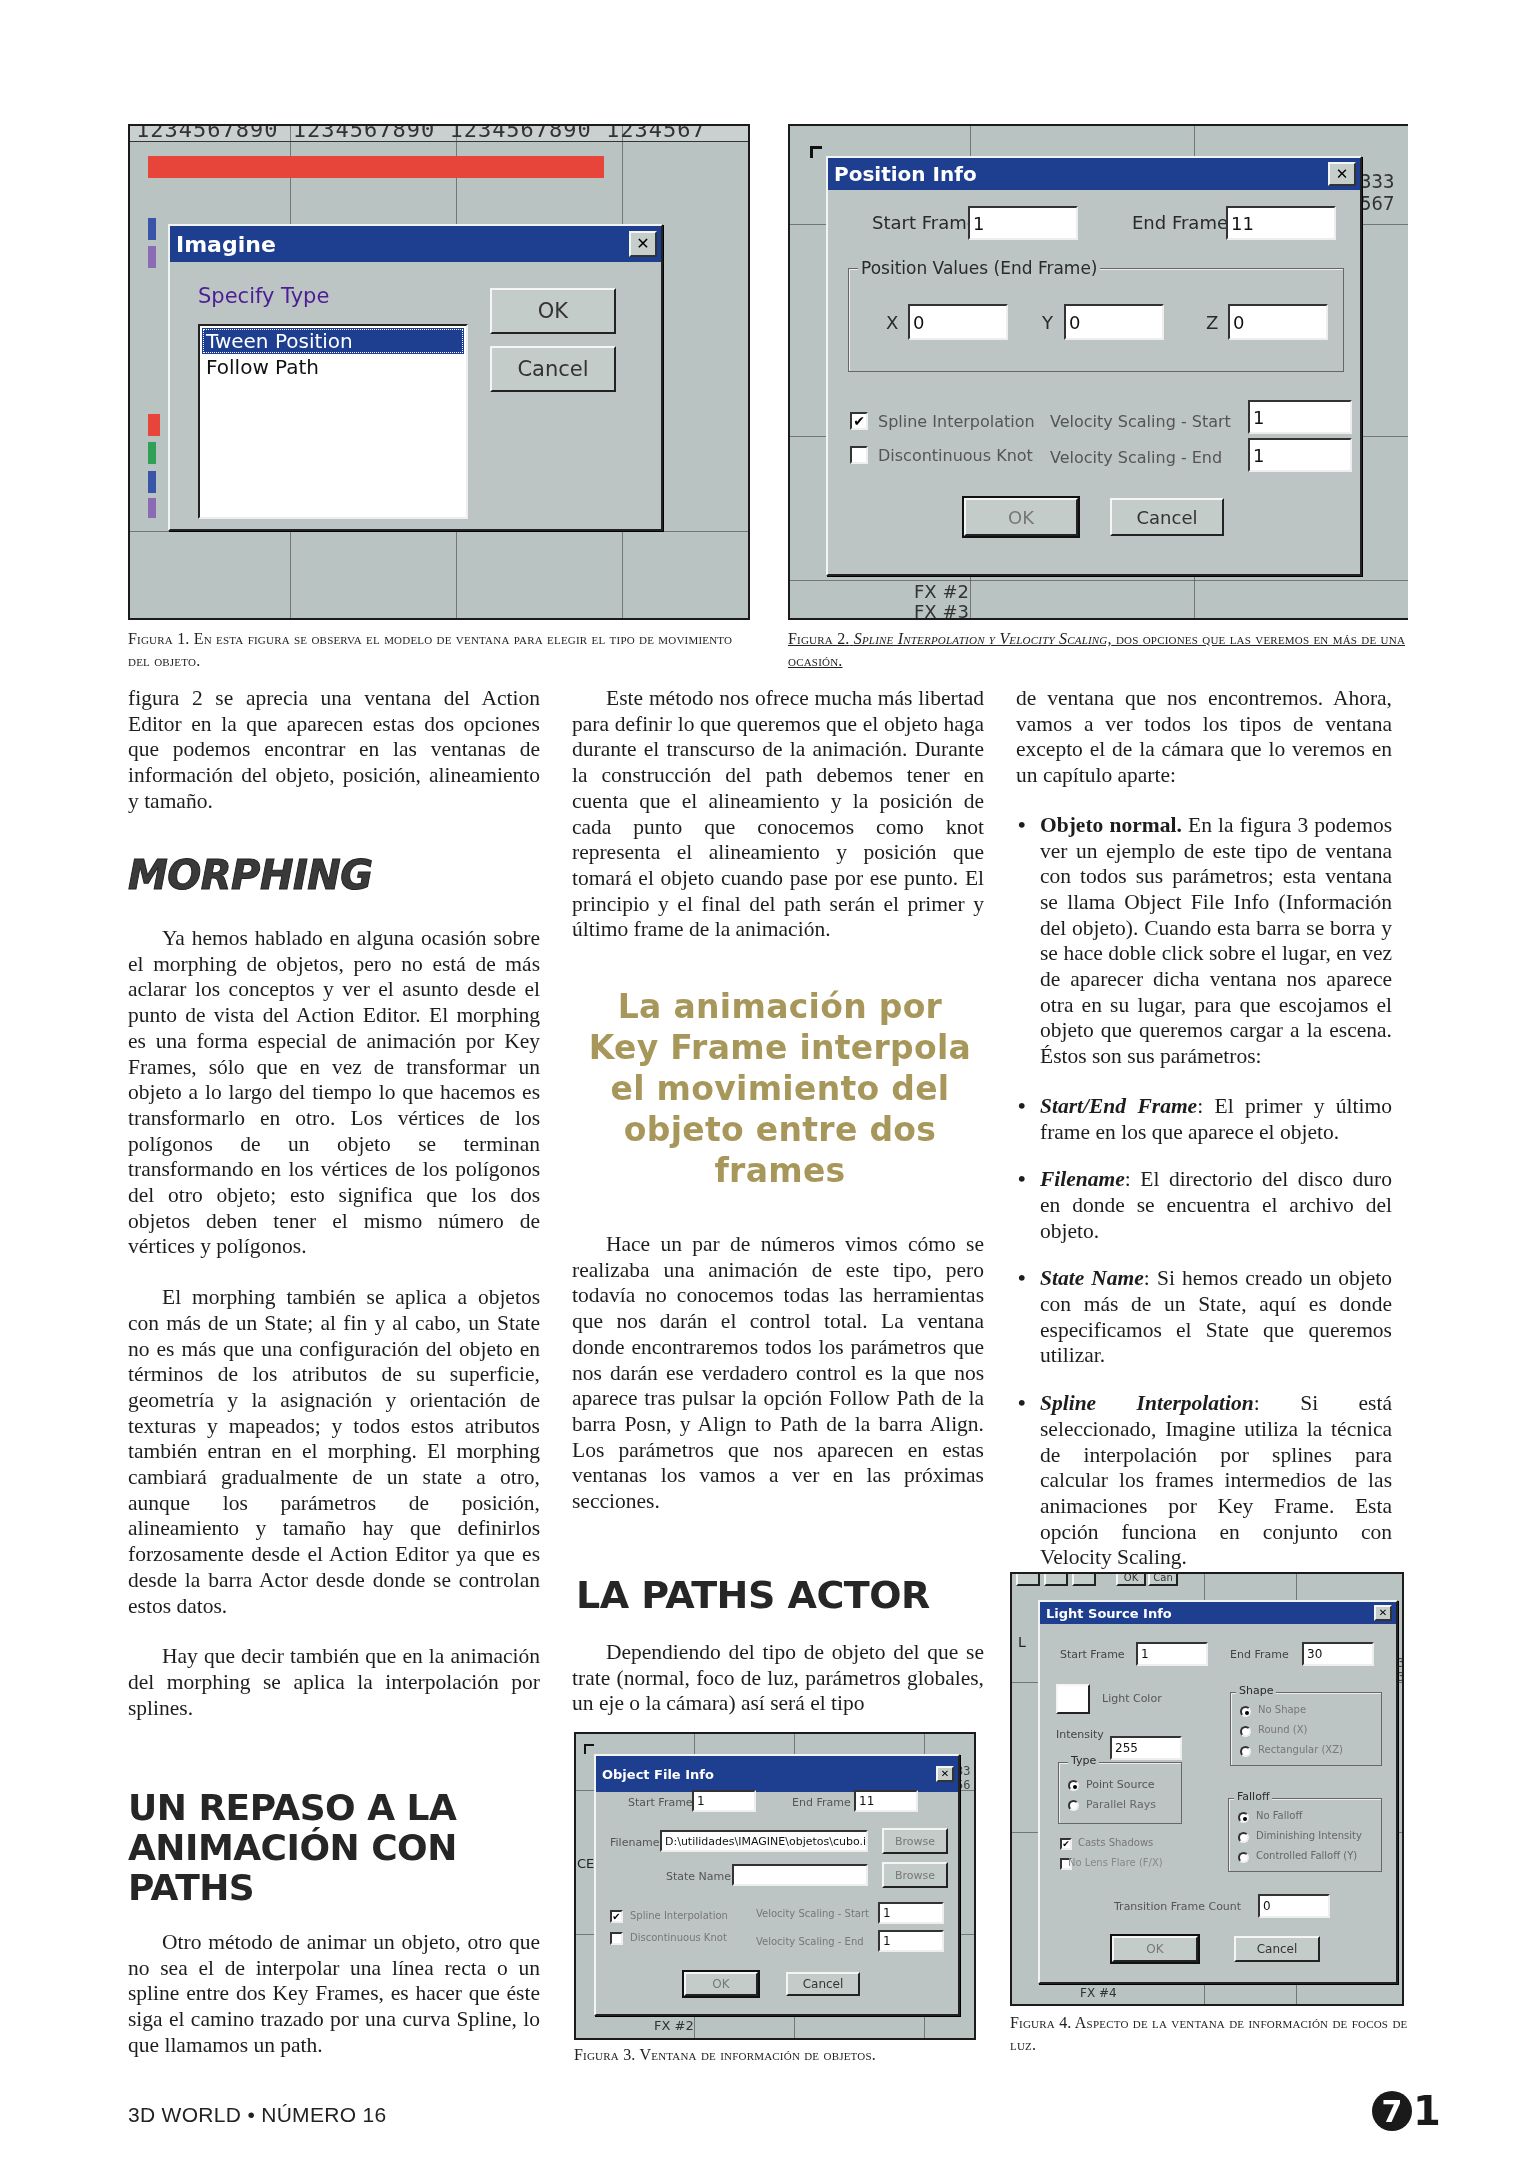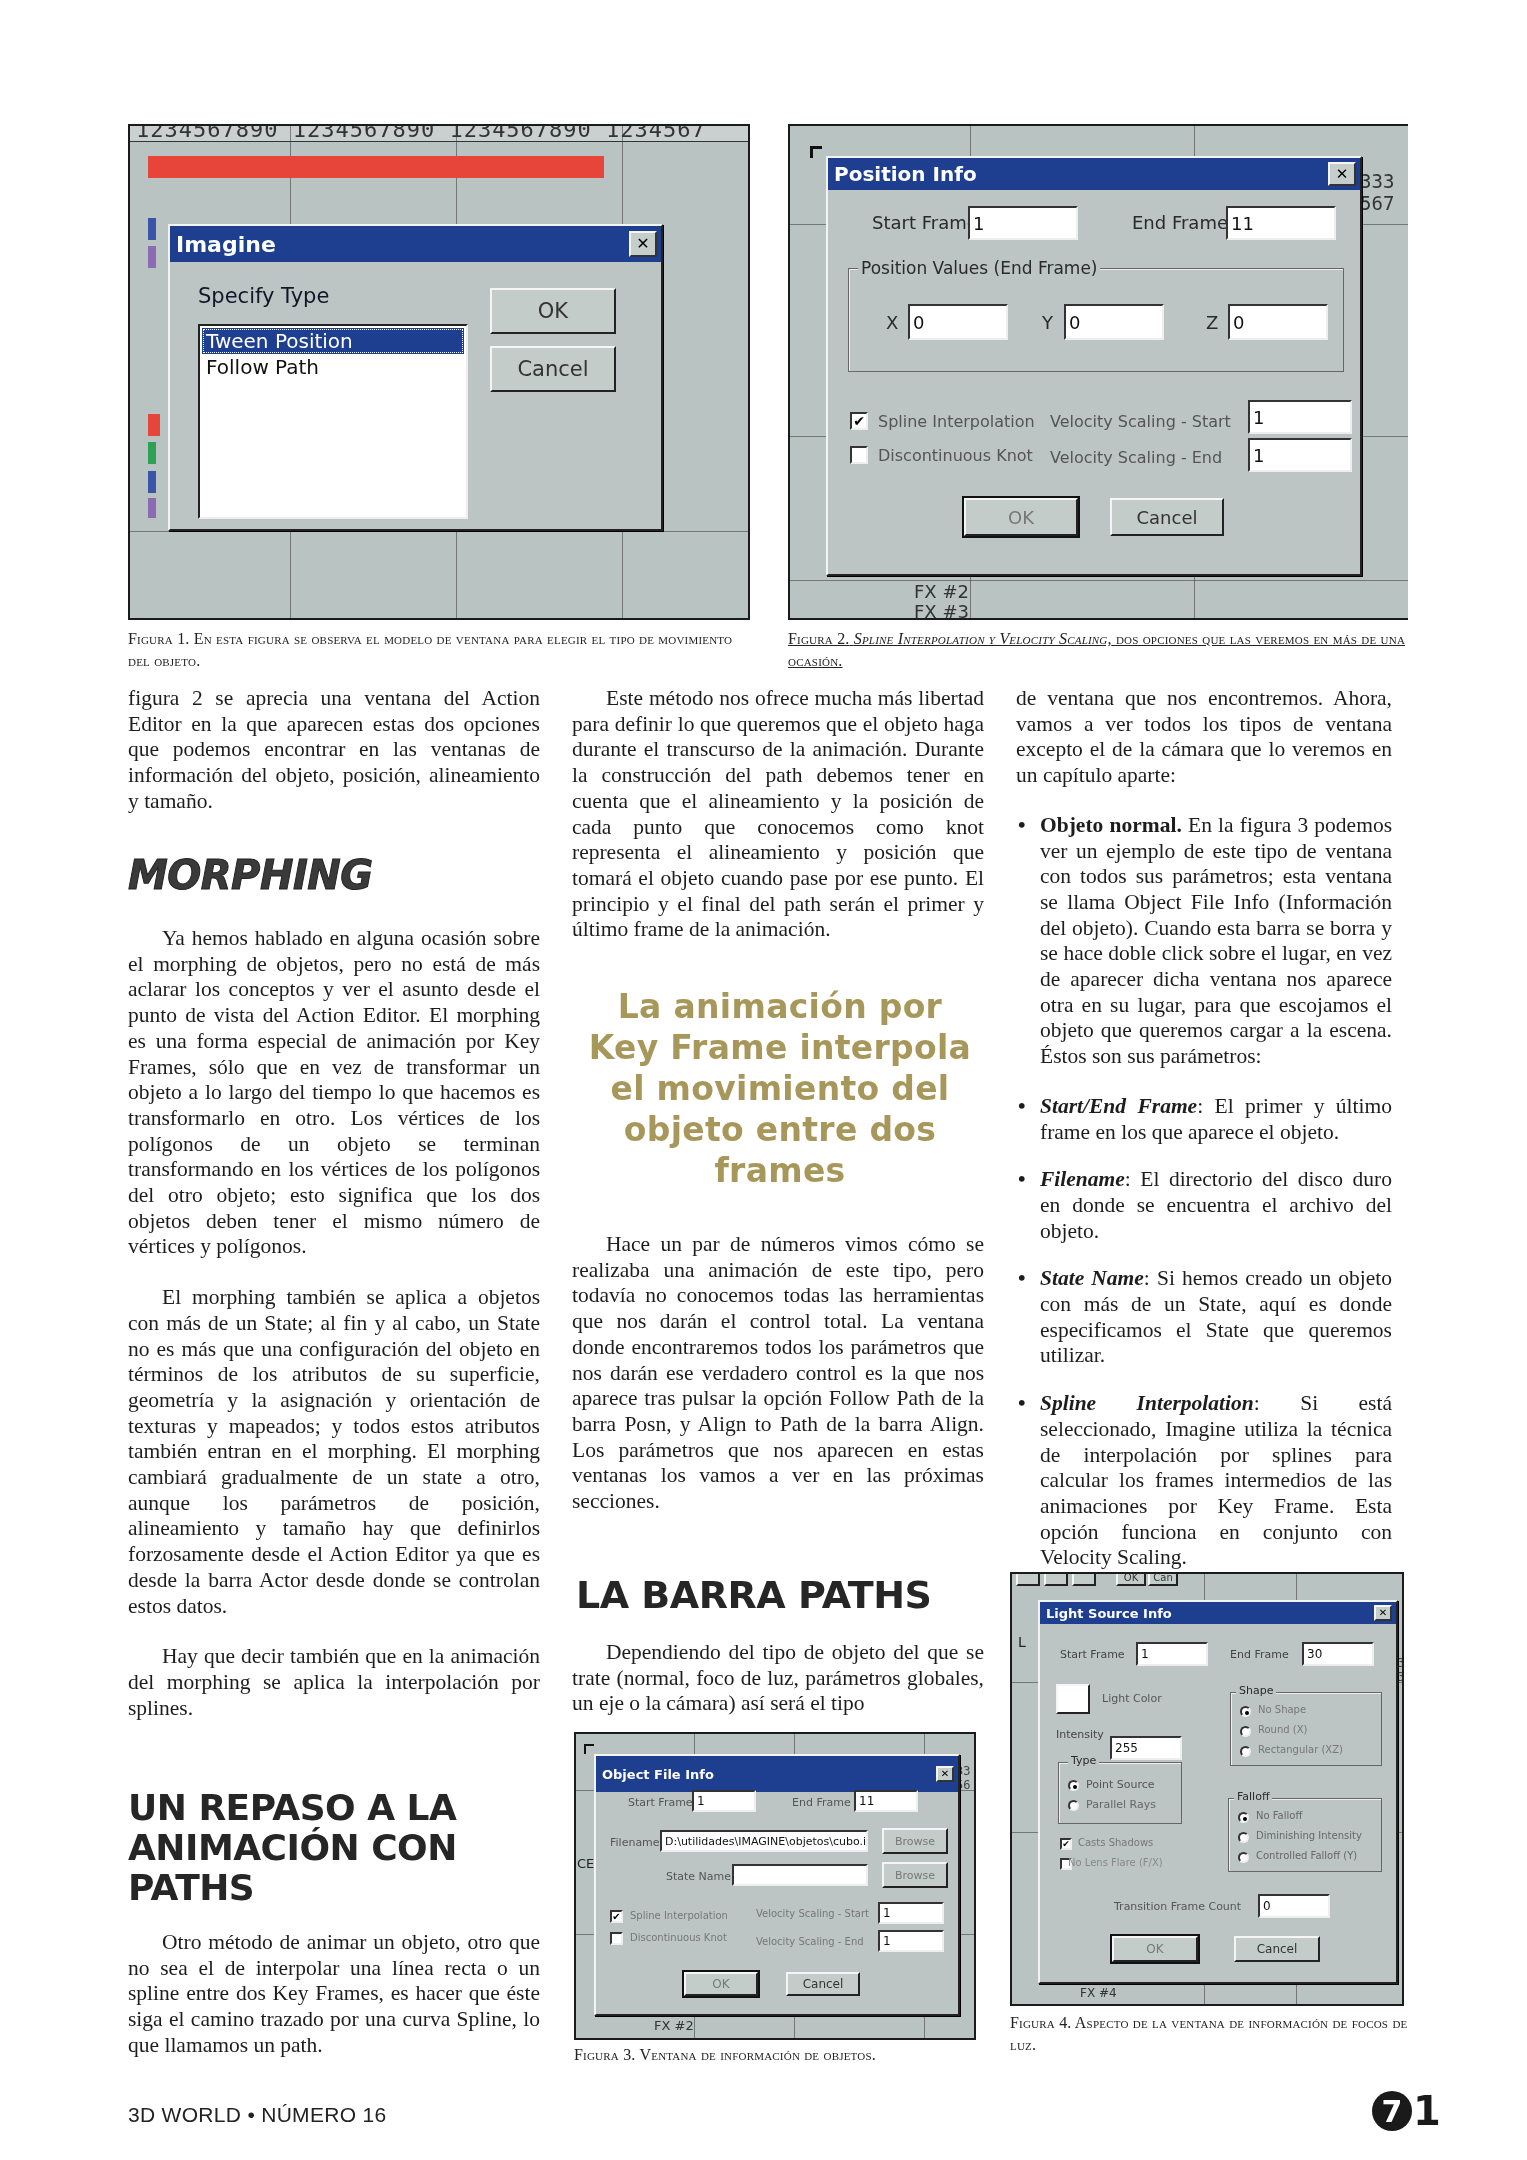--- a/index.html
+++ b/index.html
@@ -65,21 +65,21 @@
   <div style="position:absolute; left:18px; top:288px; width:12px; height:22px; background:#e8453a;"></div>
   <div style="position:absolute; left:18px; top:316px; width:8px; height:22px; background:#2fa055;"></div>
   <div style="position:absolute; left:18px; top:345px; width:8px; height:22px; background:#3a55a8;"></div>
   <div style="position:absolute; left:18px; top:372px; width:8px; height:20px; background:#8c6bb5;"></div>
 
   <div class="dlg" style="left:38px; top:98px; width:495px; height:307px;">
     <div class="titlebar" style="height:36px; font-size:22px;">
       <span>Imagine</span>
       <span class="closebtn" style="width:28px; height:26px; font-size:16px;">✕</span>
     </div>
-    <span class="lbl" style="left:28px; top:58px; font-size:21px; color:#0f172a;">Specify Type</span>
+    <span class="lbl" style="left:28px; top:58px; font-size:21px; color:#4c1d95;">Specify Type</span>
     <div style="position:absolute; left:28px; top:98px; width:270px; height:195px; background:#fff; border:2px solid; border-color:#222 #eee #eee #222;">
       <div style="height:26px; margin:2px 2px 0 2px; background:#1e3f8f; color:#fff; font-family:'DejaVu Sans',sans-serif; font-size:20px; line-height:26px; padding-left:4px; outline:1px dotted #fff; outline-offset:-2px;">Tween Position</div>
       <div style="height:26px; margin:0 2px; color:#111; font-family:'DejaVu Sans',sans-serif; font-size:20px; line-height:26px; padding-left:4px;">Follow Path</div>
     </div>
     <div class="btn" style="left:320px; top:62px; width:126px; height:46px; font-size:21px;">OK</div>
     <div class="btn" style="left:320px; top:120px; width:126px; height:46px; font-size:21px;">Cancel</div>
   </div>
 </div>
 <div class="caption" style="left:128px; top:628px; width:630px;">
   <span>Figura 1.</span>
@@ -161,21 +161,21 @@
 <div class="col" style="left:572px; top:686px; width:412px;">
   <p class="indent">Este método nos ofrece mucha más libertad para definir lo que queremos que el objeto haga durante el transcurso de la animación. Durante la construcción del path debemos tener en cuenta que el alineamiento y la posición de cada punto que conocemos como knot representa el alineamiento y posición que tomará el objeto cuando pase por ese punto. El principio y el final del path serán el primer y último frame de la animación.</p>
 </div>
 <div class="pull" style="left:580px; top:986px; width:400px;">
   <span>La animación por Key Frame interpola el movimiento del objeto entre dos frames</span>
 </div>
 <div class="col" style="left:572px; top:1232px; width:412px;">
   <p class="indent">Hace un par de números vimos cómo se realizaba una animación de este tipo, pero todavía no conocemos todas las herramientas que nos darán el control total. La ventana donde encontraremos todos los parámetros que nos darán ese verdadero control es la que nos aparece tras pulsar la opción Follow Path de la barra Posn, y Align to Path de la barra Align. Los parámetros que nos aparecen en estas ventanas los vamos a ver en las próximas secciones.</p>
 </div>
 <div class="h-section" style="left:576px; top:1576px; font-size:38px;">
-  <span>LA BARRA PATHS</span>
+  <span>LA PATHS ACTOR</span>
 </div>
 <div class="col" style="left:572px; top:1640px; width:412px;">
   <p class="indent">Dependiendo del tipo de objeto del que se trate (normal, foco de luz, parámetros globales, un eje o la cámara) así será el tipo</p>
 </div>
 
 <div class="col" style="left:1016px; top:686px; width:376px;">
   <p>de ventana que nos encontremos. Ahora, vamos a ver todos los tipos de ventana excepto el de la cámara que lo veremos en un capítulo aparte:</p>
   <div class="bullet" style="margin-top:24px;">
     <b>Objeto normal.</b>
     <span>En la figura 3 podemos ver un ejemplo de este tipo de ventana con todos sus parámetros; esta ventana se llama Object File Info (Información del objeto). Cuando esta barra se borra y se hace doble click sobre el lugar, en vez de aparecer dicha ventana nos aparece otra en su lugar, para que escojamos el objeto que queremos cargar a la escena. Éstos son sus parámetros:</span>

